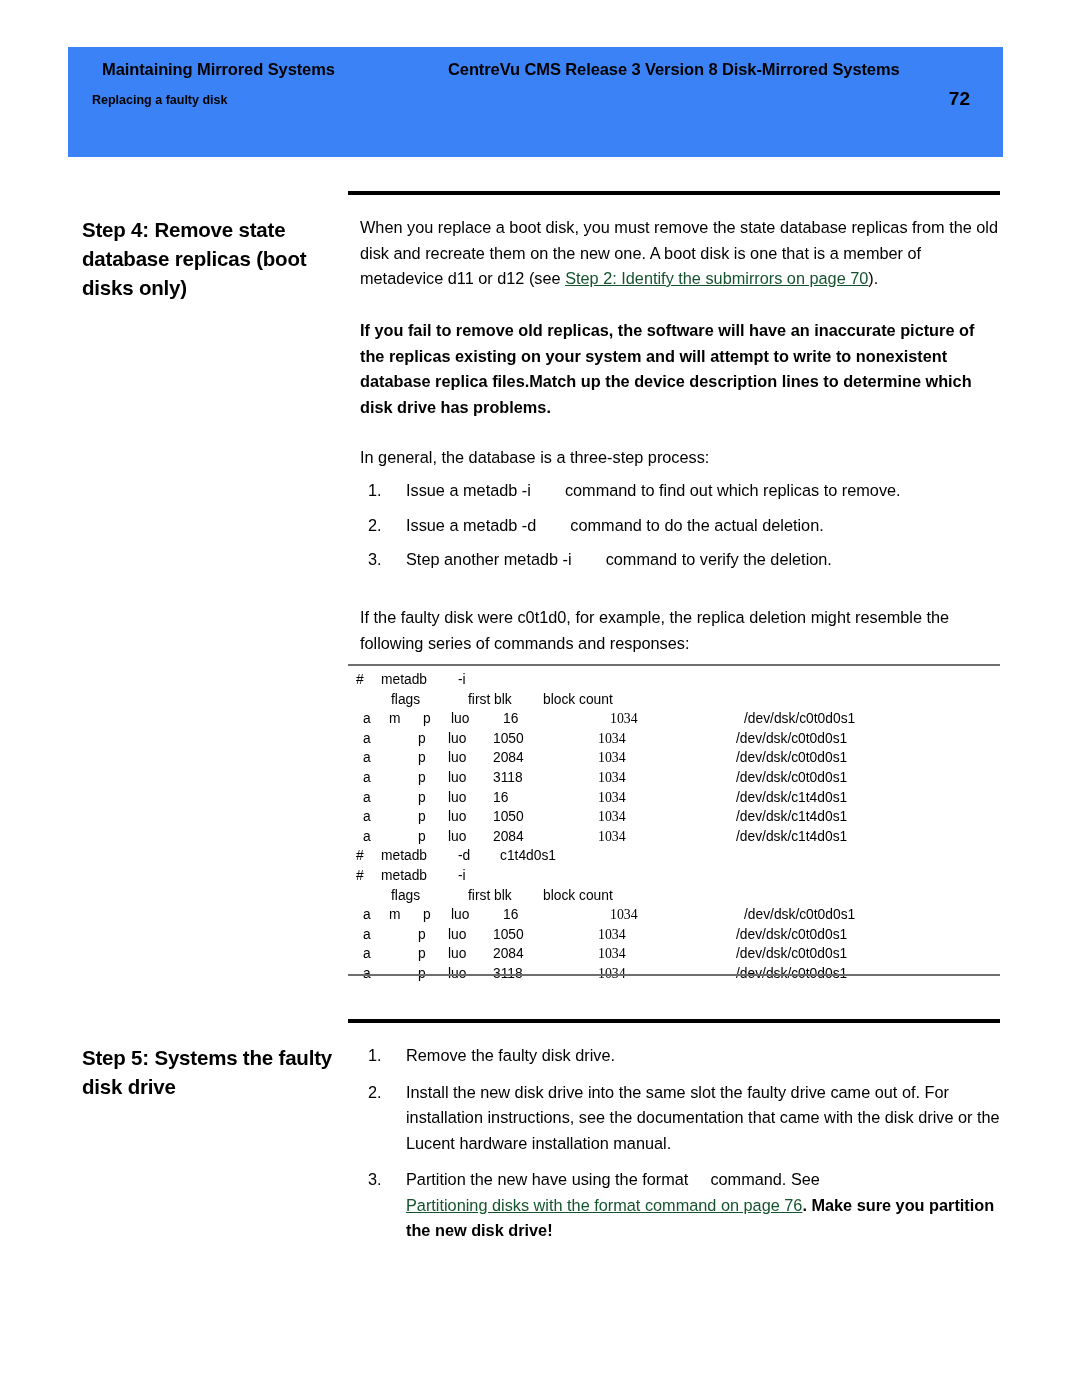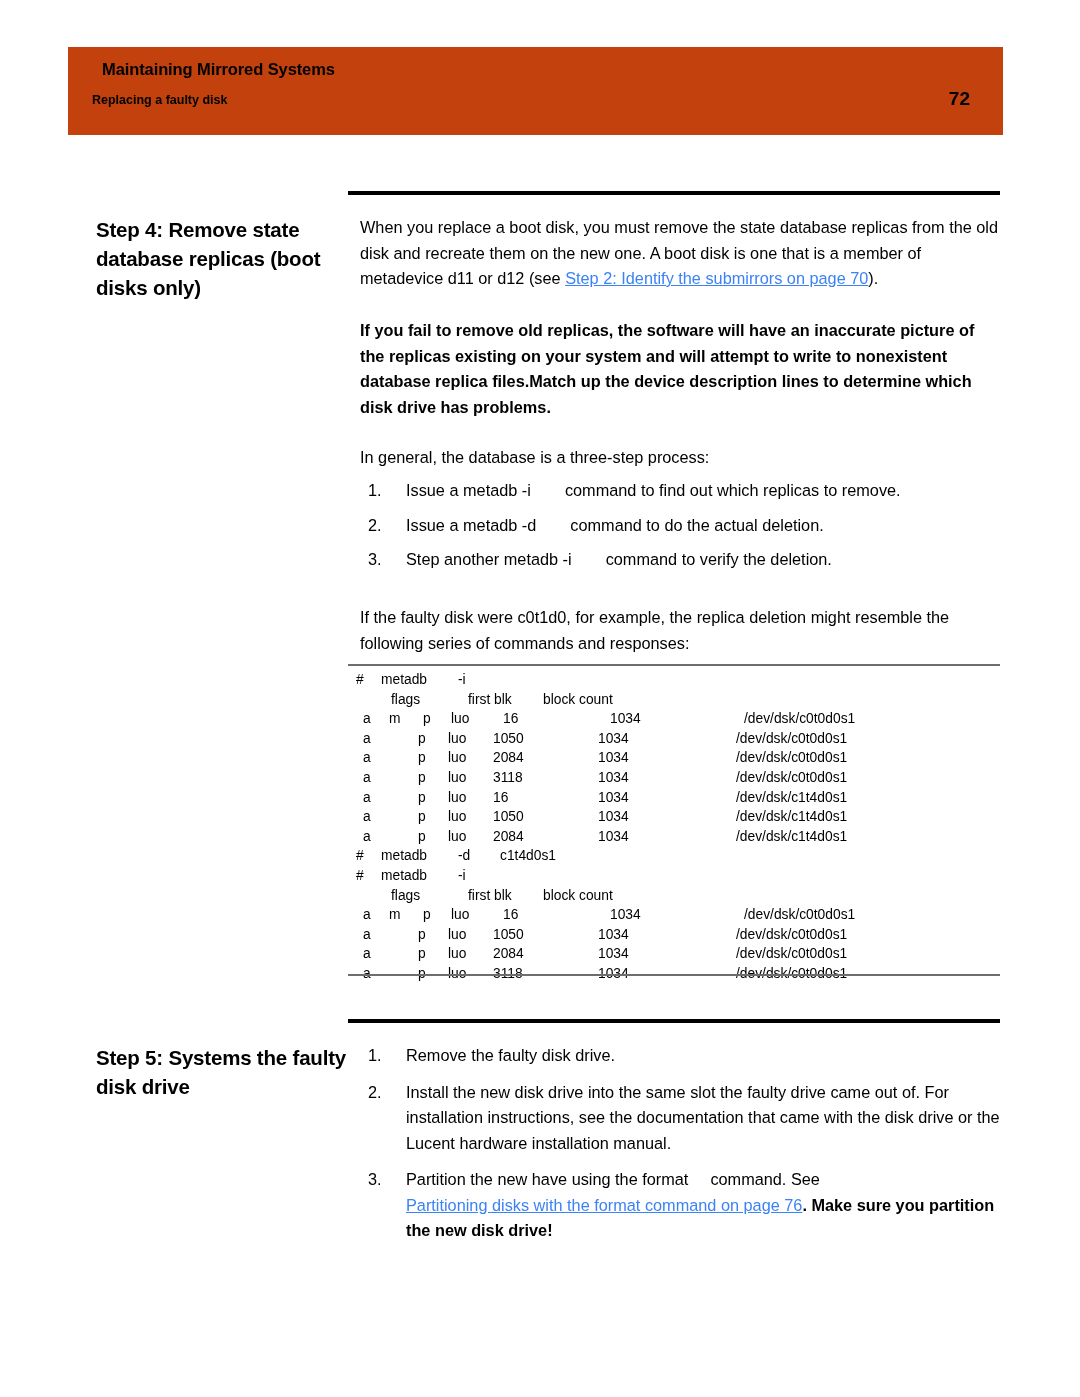--- a/index.html
+++ b/index.html
@@ -15,22 +15,22 @@
     color: #000000;
     overflow: hidden;
   }
 
   
   .header-band {
     position: absolute;
     left: 68px;
     top: 47px;
     width: 935px;
-    height: 88px;
-    background: #c2410c;
+    height: 110px;
+    background: #3b82f6;
   }
   .header-row-1 {
     position: absolute;
     left: 0;
     top: 13px;
     width: 100%;
     height: 26px;
   }
   .hdr-left {
     position: absolute;
@@ -86,41 +86,41 @@
   .rule-thin {
     position: absolute;
     left: 348px;
     width: 652px;
     height: 2px;
     background: #6e6e6e;
   }
 
   .step-title {
     position: absolute;
-    left: 96px;
+    left: 82px;
     width: 250px;
     font-size: 20.5px;
     font-weight: bold;
     line-height: 29px;
     letter-spacing: -0.2px;
   }
 
   .body-col {
     position: absolute;
     left: 360px;
     width: 640px;
     font-size: 16.3px;
     line-height: 25.5px;
   }
 
   .para { margin: 0; }
   .para.bold { font-weight: bold; }
 
   a.xref {
-    color: #3b82f6;
+    color: #14532d;
     text-decoration: underline;
   }
 
   
   .numlist { position: absolute; left: 360px; width: 640px; }
   .li {
     position: relative;
     font-size: 16.3px;
     line-height: 25.5px;
     padding-left: 46px;
@@ -157,36 +157,37 @@
   .c-arg    { left: 110px; }
   .c-arg2   { left: 152px; }
   .c-flags  { left: 43px; }
   .c-first  { left: 120px; text-align: center; }
   .c-count  { left: 195px; }
   .c-a      { left: 15px; }
   .c-m      { left: 41px; }
   .c-p      { left: 70px; }
   .c-luo    { left: 100px; }
   .c-blk    { left: 145px; text-align: center; }
-  .c-cnt    { left: 250px; }
+  .c-cnt    { left: 250px; font-family: Liberation Serif, serif; }
   .c-dev    { left: 388px; }
 
   
   .row-first .c-p   { left: 75px; }
   .row-first .c-luo { left: 103px; }
   .row-first .c-blk { left: 155px; }
   .row-first .c-cnt { left: 262px; }
   .row-first .c-dev { left: 396px; }
 </style>
 </head>
 <body>
 
 <div class="header-band">
   <div class="header-row-1">
     <span class="hdr-left">Maintaining Mirrored Systems</span>
+    <span class="hdr-right">CentreVu CMS Release 3 Version 8 Disk-Mirrored Systems</span>
   </div>
   <div class="header-row-2">
     <span class="hdr-sub">Replacing a faulty disk</span>
     <span class="hdr-page">72</span>
   </div>
 </div>
 
 <div class="section">
 
   <div class="rule-thick" style="top:191px;"></div>

